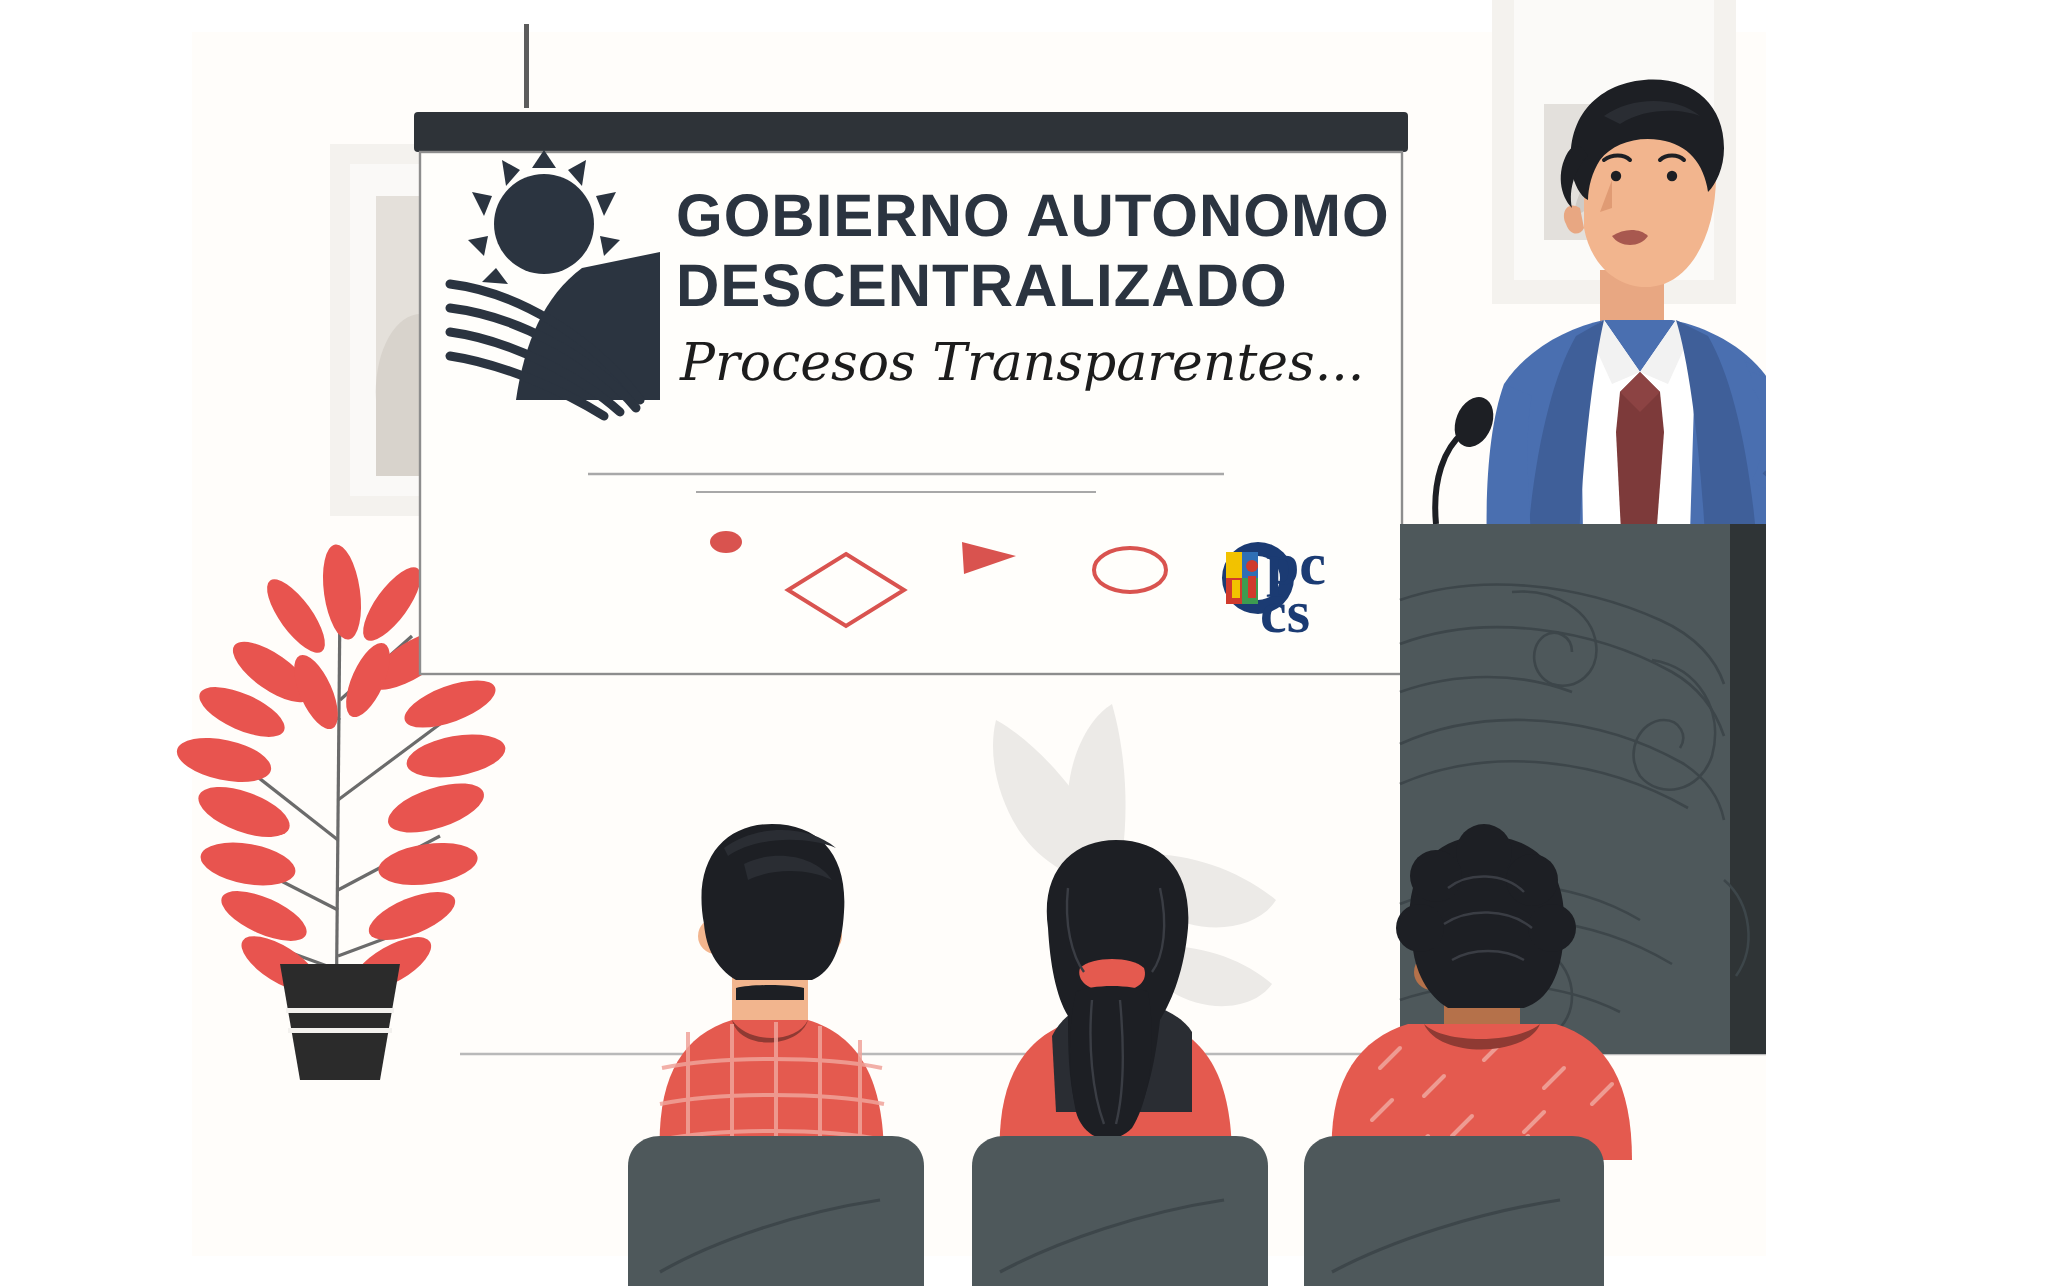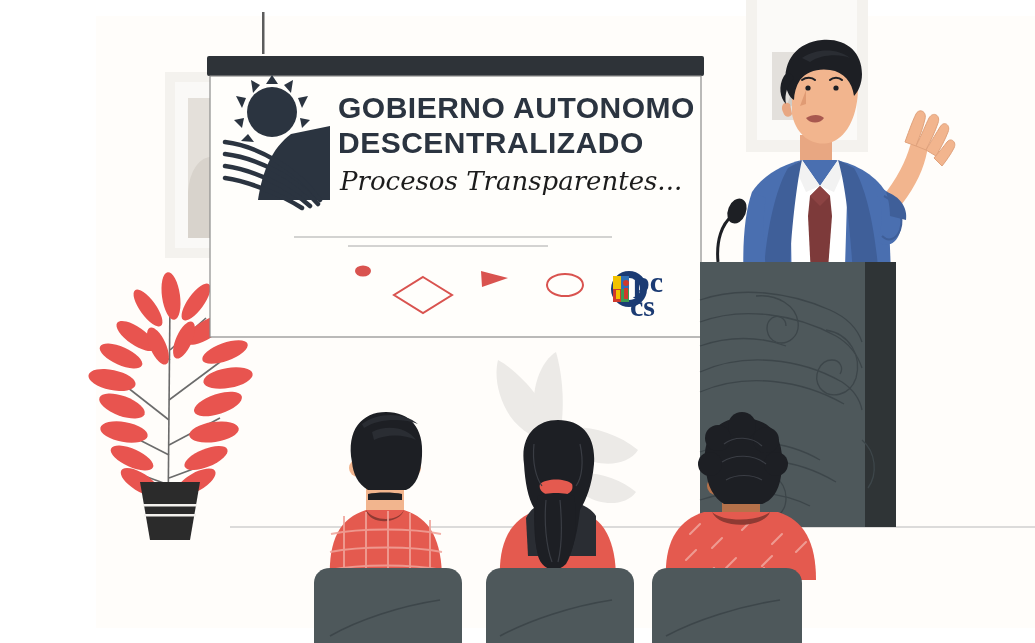--- a/index.html
+++ b/index.html
@@ -1,17 +1,17 @@
 <!DOCTYPE html>
 <html><head>
 <meta charset="utf-8">
 <style>
   html,body{margin:0;padding:0;background:#ffffff;}
   body{width:1035px;height:643px;overflow:hidden;font-family:"Liberation Sans",sans-serif;}
-  #scene{position:relative;width:1035px;height:643px;background:#ffffff;overflow:hidden;}
+  #scene{position:relative;width:883px;height:643px;background:#ffffff;overflow:hidden;}
   #scene svg{display:block;}
   .slide-title{
     font-family:"Liberation Sans",sans-serif;
     font-weight:bold;
     font-size:30px;
     letter-spacing:0.5px;
     fill:#2b3440;
   }
   .slide-tagline{
     font-family:"DejaVu Serif",serif;

